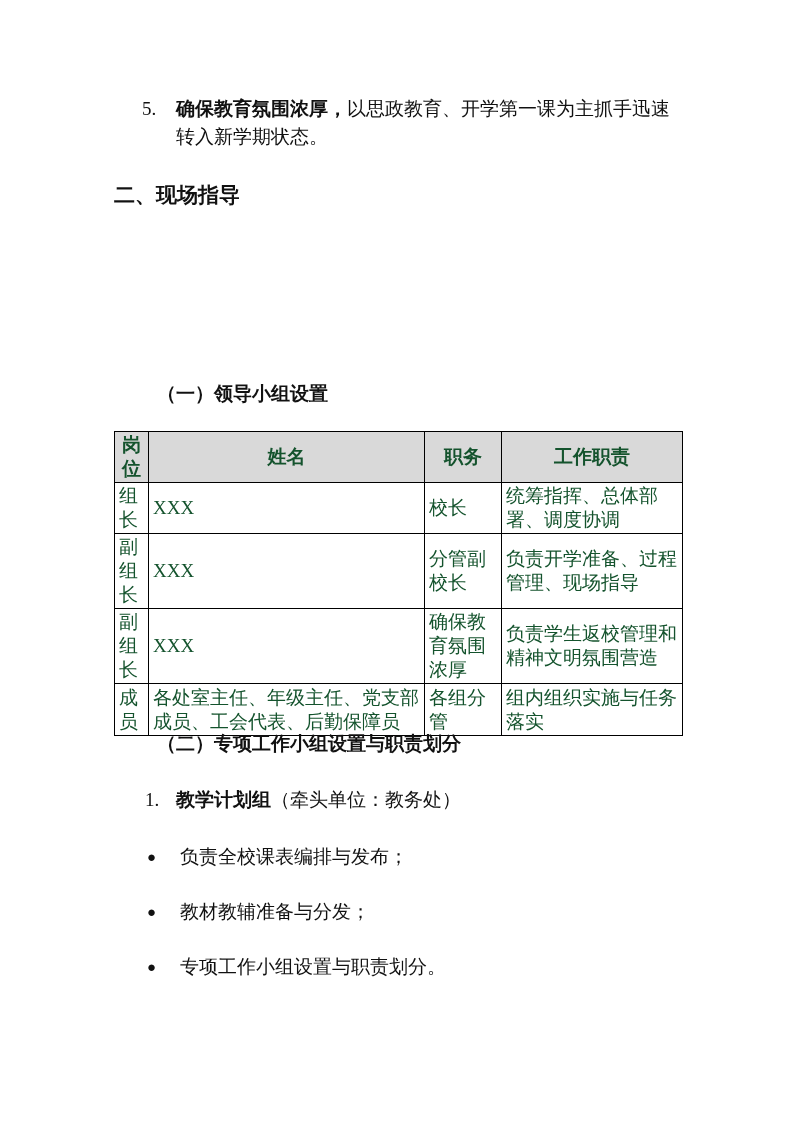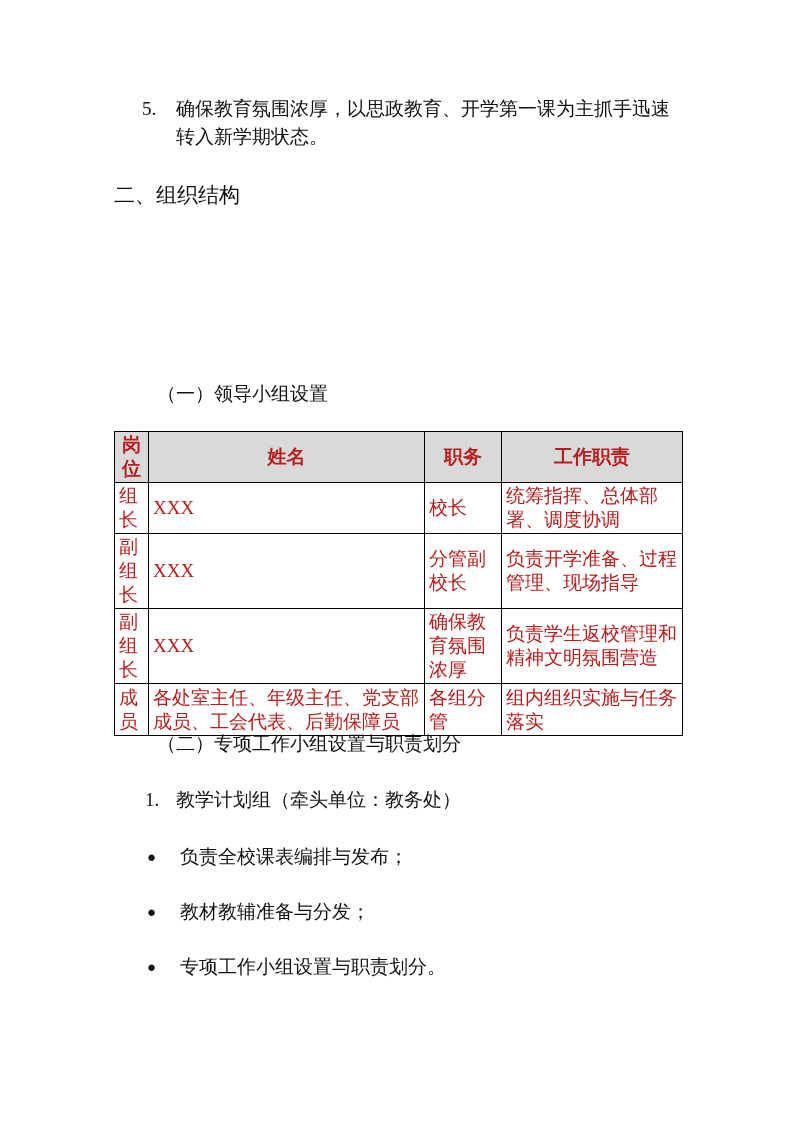--- a/index.html
+++ b/index.html
@@ -13,21 +13,21 @@
     height: 1122px;
     background: #ffffff;
     color: #111111;
     font-family: "Liberation Serif", "DejaVu Serif", serif;
     overflow: hidden;
   }
   .abs { position: absolute; }
 
   .hei {
     font-family: "Liberation Sans", "DejaVu Sans", sans-serif;
-    font-weight: normal;
+    font-weight: bold;
   }
 
   
   .num-item {
     display: flex;
     font-size: 19px;
     line-height: 28px;
   }
   .num-item .num {
     width: 34px;
@@ -53,21 +53,21 @@
     text-justify: inter-ideograph;
   }
 
   
   table.org {
     border-collapse: collapse;
     table-layout: fixed;
     width: 568px;
     font-size: 19px;
     line-height: 24px;
-    color: #b91c1c;
+    color: #14532d;
   }
   table.org th, table.org td {
     border: 1px solid #000000;
     padding: 1px 4px;
     vertical-align: middle;
     overflow: hidden;
     word-wrap: break-word;
     line-break: strict;
   }
   table.org th {
@@ -109,21 +109,21 @@
 </head>
 <body>
 
 <div class="page">
 
   <div class="abs num-item" style="top:95px; left:142px;">
     <span class="num">5.</span>
     <span class="itext"><span class="hei">确保教育氛围浓厚，</span><span>以思政教育、开学第一课为主抓手迅速转入新学期状态。</span></span>
   </div>
 
-  <div class="abs section-heading hei" style="top:182px; left:114px;">二、组织结构</div>
+  <div class="abs section-heading hei" style="top:182px; left:114px;">二、现场指导</div>
 
 
   <div class="abs sub-heading hei" style="top:381px; left:117px;">（一）领导小组设置</div>
 
   <table class="org abs" style="top:431px; left:114px;">
     <colgroup>
       <col style="width:34px;">
       <col style="width:276px;">
       <col style="width:77px;">
       <col style="width:181px;">

